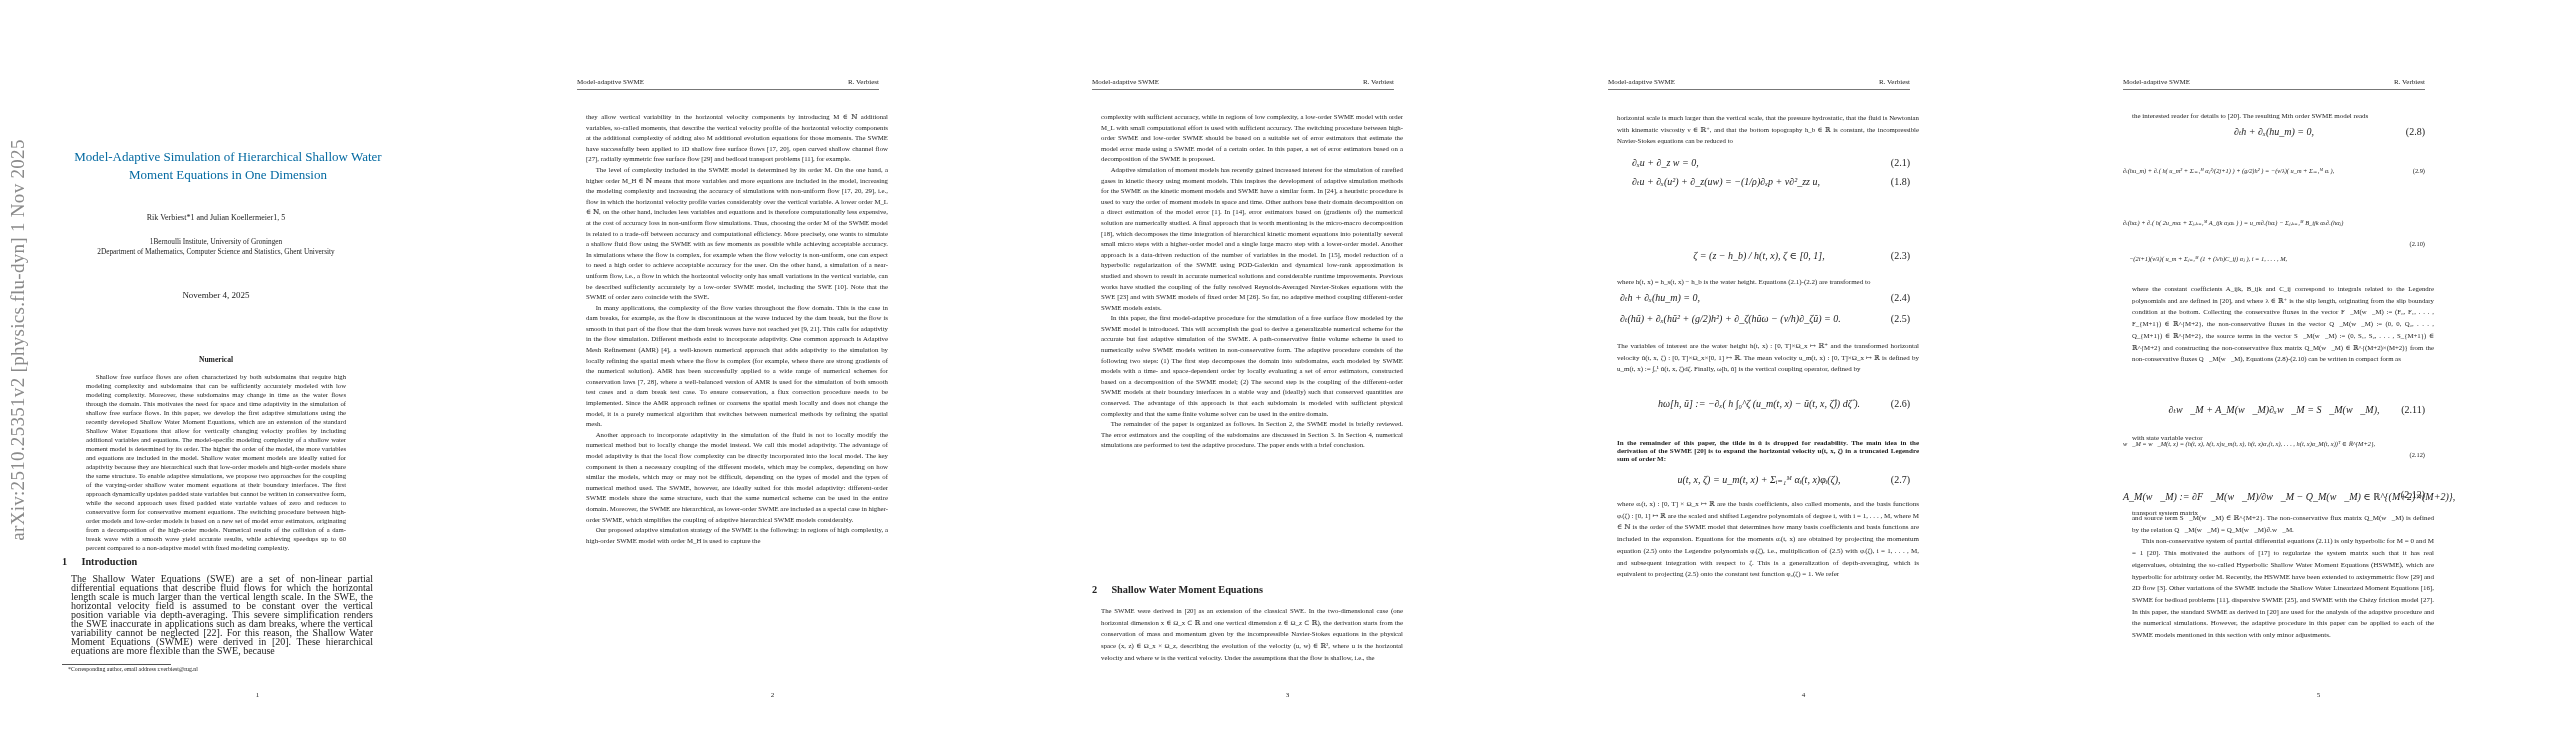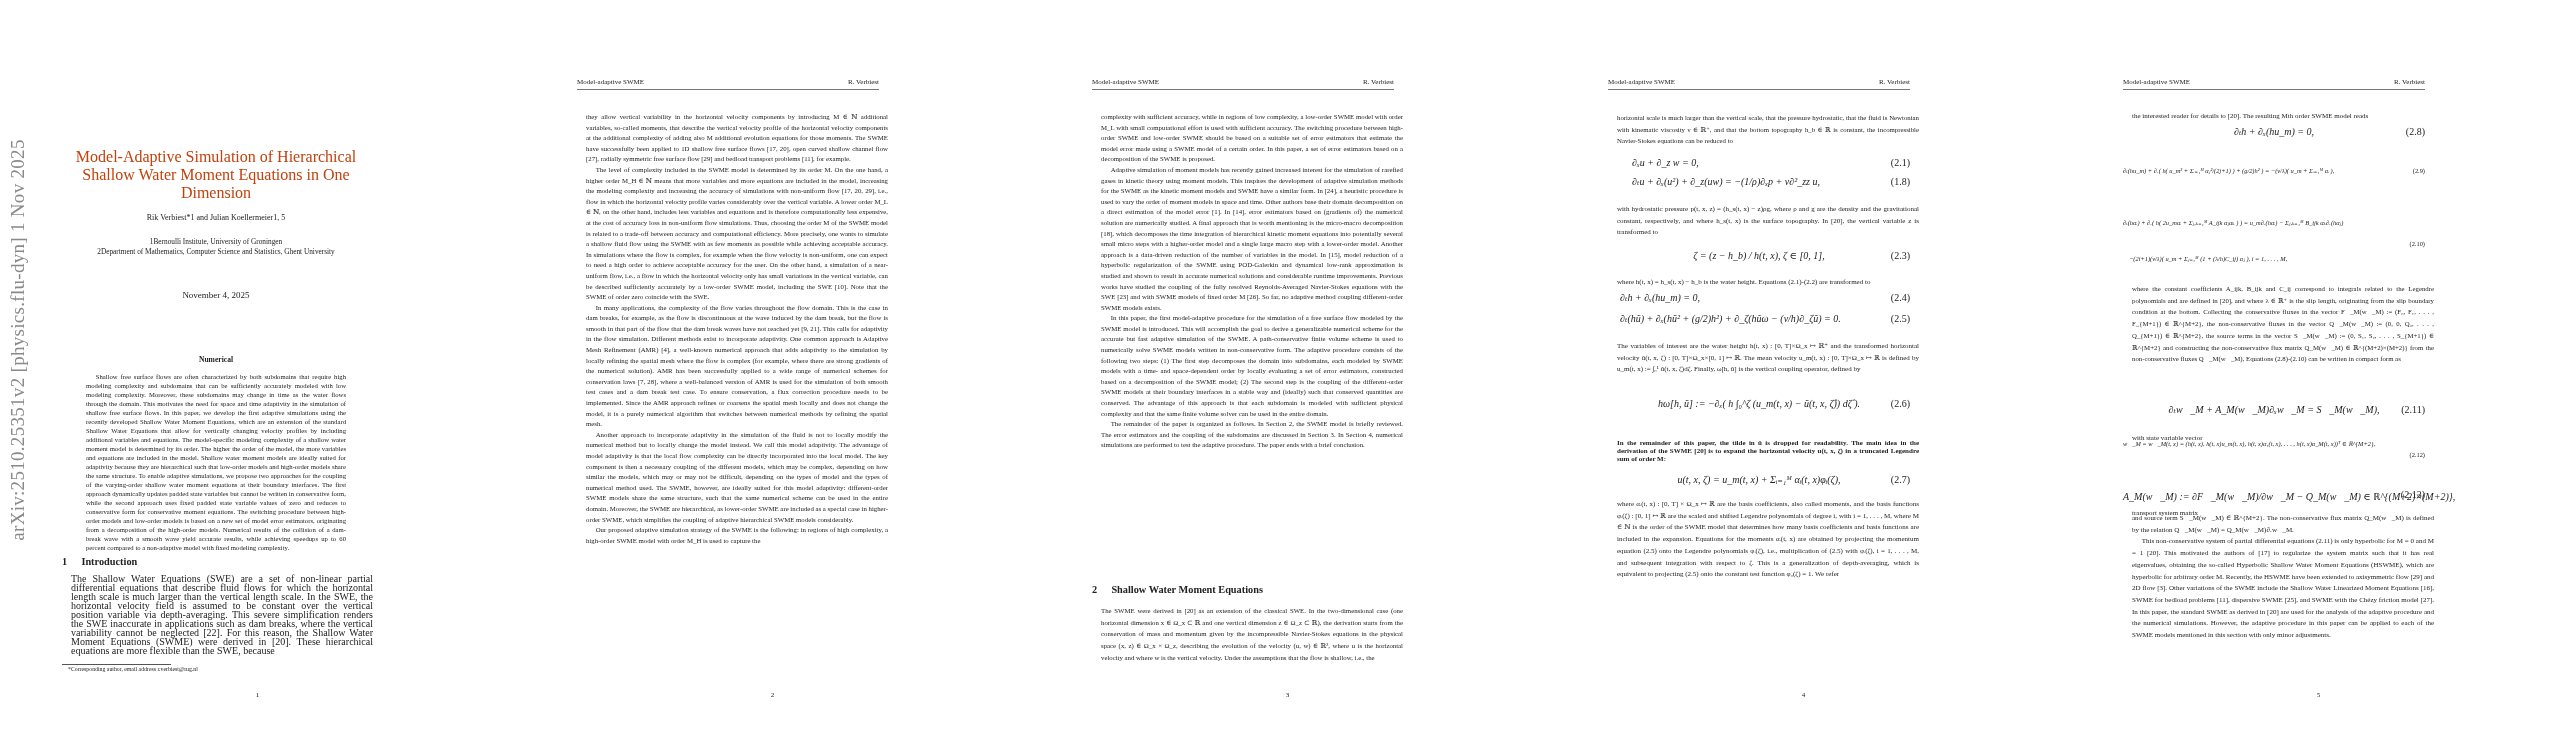--- a/index.html
+++ b/index.html
@@ -8,21 +8,21 @@
   .page { position:absolute; top:0; width:515px; height:729px; background:#fff; }
   .arxiv-stamp { position:absolute; left:3.6px; top:0; width:28px; height:729px; }
   .arxiv-stamp span { position:absolute; left:50%; top:340px; transform:translate(-50%,-50%) rotate(-90deg);
      white-space:nowrap; font-size:19px; color:#8a8a8a; letter-spacing:0.3px; }
   .col { position:absolute; left:62px; width:302px; font-size:7px; line-height:8.6px; text-align:justify;padding-left:9px; }
   .runhead { position:absolute; left:62px; top:78px; width:302px; height:11px; font-size:7px;
      border-bottom:0.6px solid #777; }
   .runhead .l { position:absolute; left:0; top:0; }
   .runhead .r { position:absolute; right:0; top:0; }
   .pnum { position:absolute; left:0; width:515px; top:691px; text-align:center; font-size:7px; }
-  .title { position:absolute; left:61px; width:310px; top:148px; text-align:center; font-size:16px; line-height:18px; color:#c2410c; }
+  .title { position:absolute; left:73px; width:310px; top:148px; text-align:center; font-size:13px; line-height:18px; color:#0369a1; }
   .authors { position:absolute; left:61px; width:310px; top:213px; text-align:center; font-size:8px; }
   .aff { position:absolute; left:61px; width:310px; top:237px; text-align:center; font-size:7.3px; line-height:9.7px; }
   .date { position:absolute; left:61px; width:310px; top:290px; text-align:center; font-size:9px; }
   .abs-h { position:absolute; left:61px; width:310px; top:355px; text-align:center; font-size:7.6px; font-weight:bold; }
   .abstract { position:absolute; left:86px; width:260px; top:372px; font-size:6.7px; line-height:9px; text-align:justify; text-indent:9.7px; }
   .sec { position:absolute; left:62px; font-size:10.3px; font-weight:bold; }
   .sec .n { display:inline-block; width:19.4px; }
   .footrule { position:absolute; left:62px; width:109px; border-top:0.6px solid #555; }
   .footnote { position:absolute; left:68px; font-size:5.8px; }
   p { margin:0; text-indent:9.7px; }
@@ -103,23 +103,20 @@
     <p class="noind">horizontal scale is much larger than the vertical scale, that the pressure hydrostatic, that the fluid is Newtonian with kinematic viscosity ν ∈ ℝ⁺, and that the bottom topography h_b ∈ ℝ is constant, the incompressible Navier-Stokes equations can be reduced to</p>
   </div>
   <div class="eq" style="top:157px">
       <span class="body">∂ₓu + ∂_z w = 0,</span>
       <span class="num">(2.1)</span>
     </div>
   <div class="eq" style="top:176px">
       <span class="body">∂ₜu + ∂ₓ(u²) + ∂_z(uw) = −(1/ρ)∂ₓp + ν∂²_zz u,</span>
       <span class="num">(1.8)</span>
     </div>
-  <div class="col" style="top:204px; line-height:11.7px;">
-      <p class="noind">with hydrostatic pressure p(t, x, z) = (h_s(t, x) − z)ρg, where ρ and g are the density and the gravitational constant, respectively, and where h_s(t, x) is the surface topography. In [20], the vertical variable z is transformed to</p>
-    </div>
   <div class="eq center" style="top:250px">
       <span class="body">ζ = (z − h_b) / h(t, x),       ζ ∈ [0, 1],</span>
       <span class="num">(2.3)</span>
     </div>
   <div class="col" style="top:278px;">
       <p class="noind">where h(t, x) = h_s(t, x) − h_b is the water height. Equations (2.1)-(2.2) are transformed to</p>
     </div>
   <div class="eq" style="top:292px">
       <span class="body" style="left:12px">∂ₜh + ∂ₓ(hu_m) = 0,</span>
       <span class="num">(2.4)</span>

